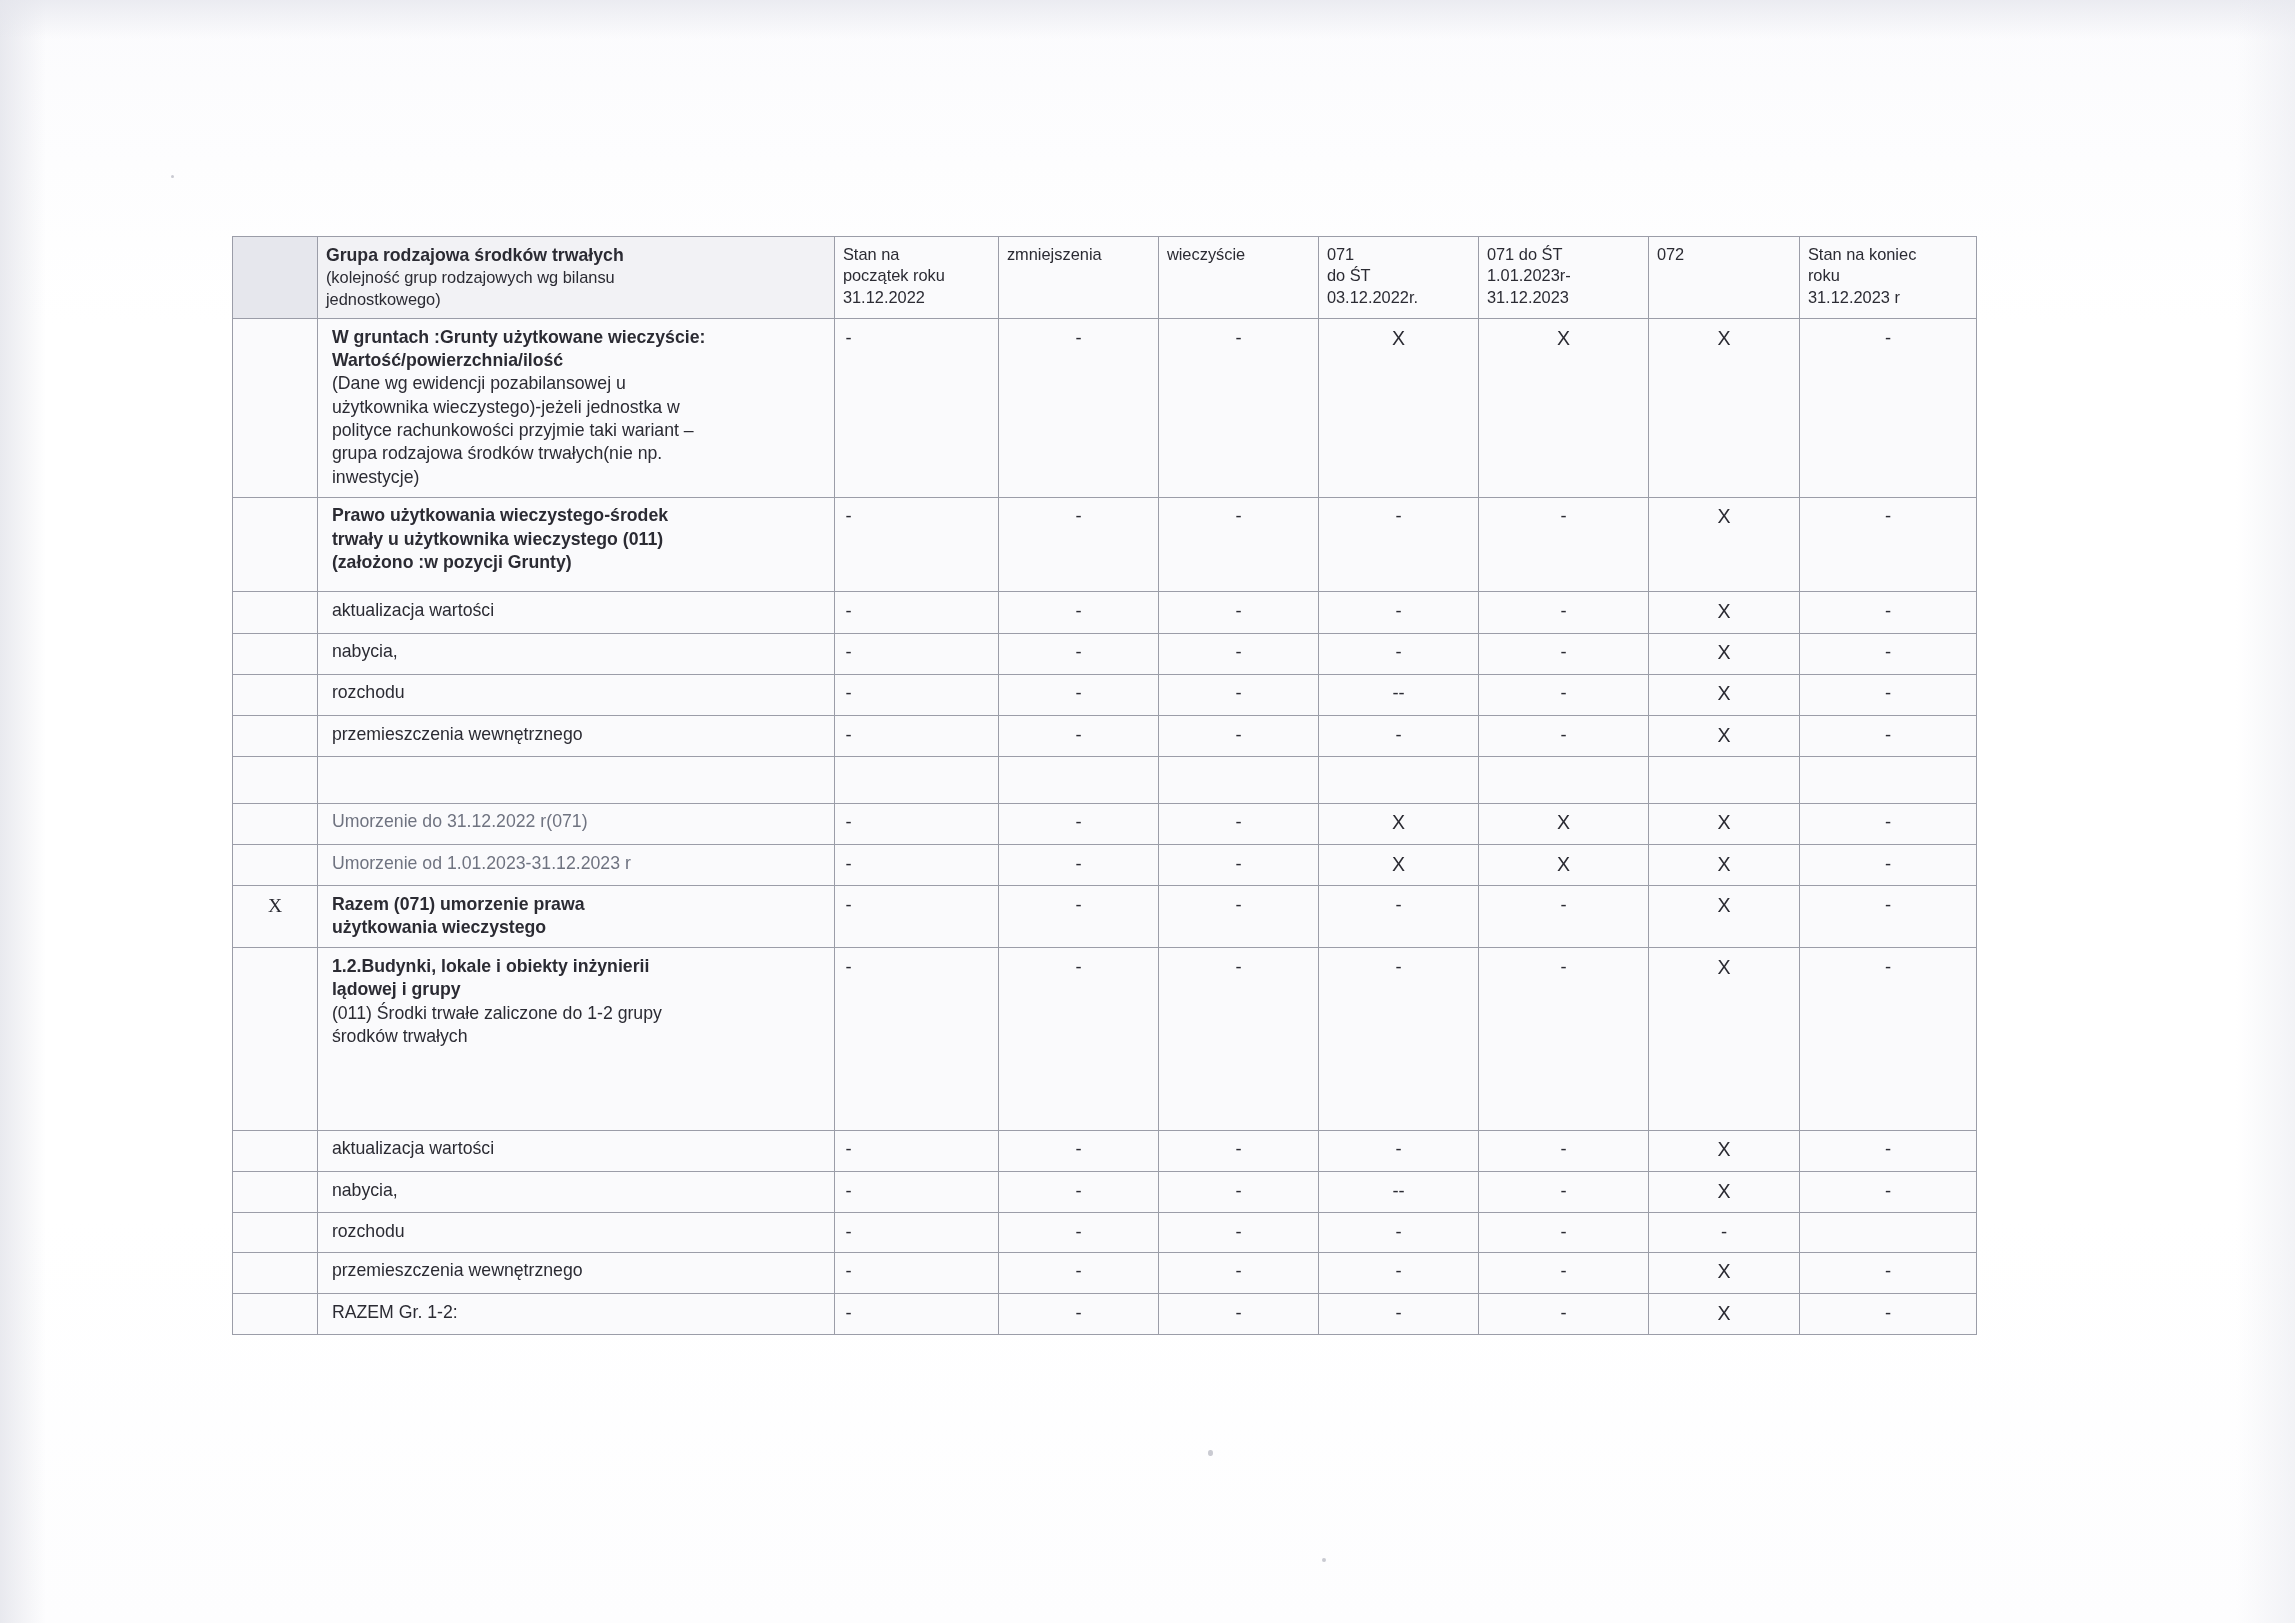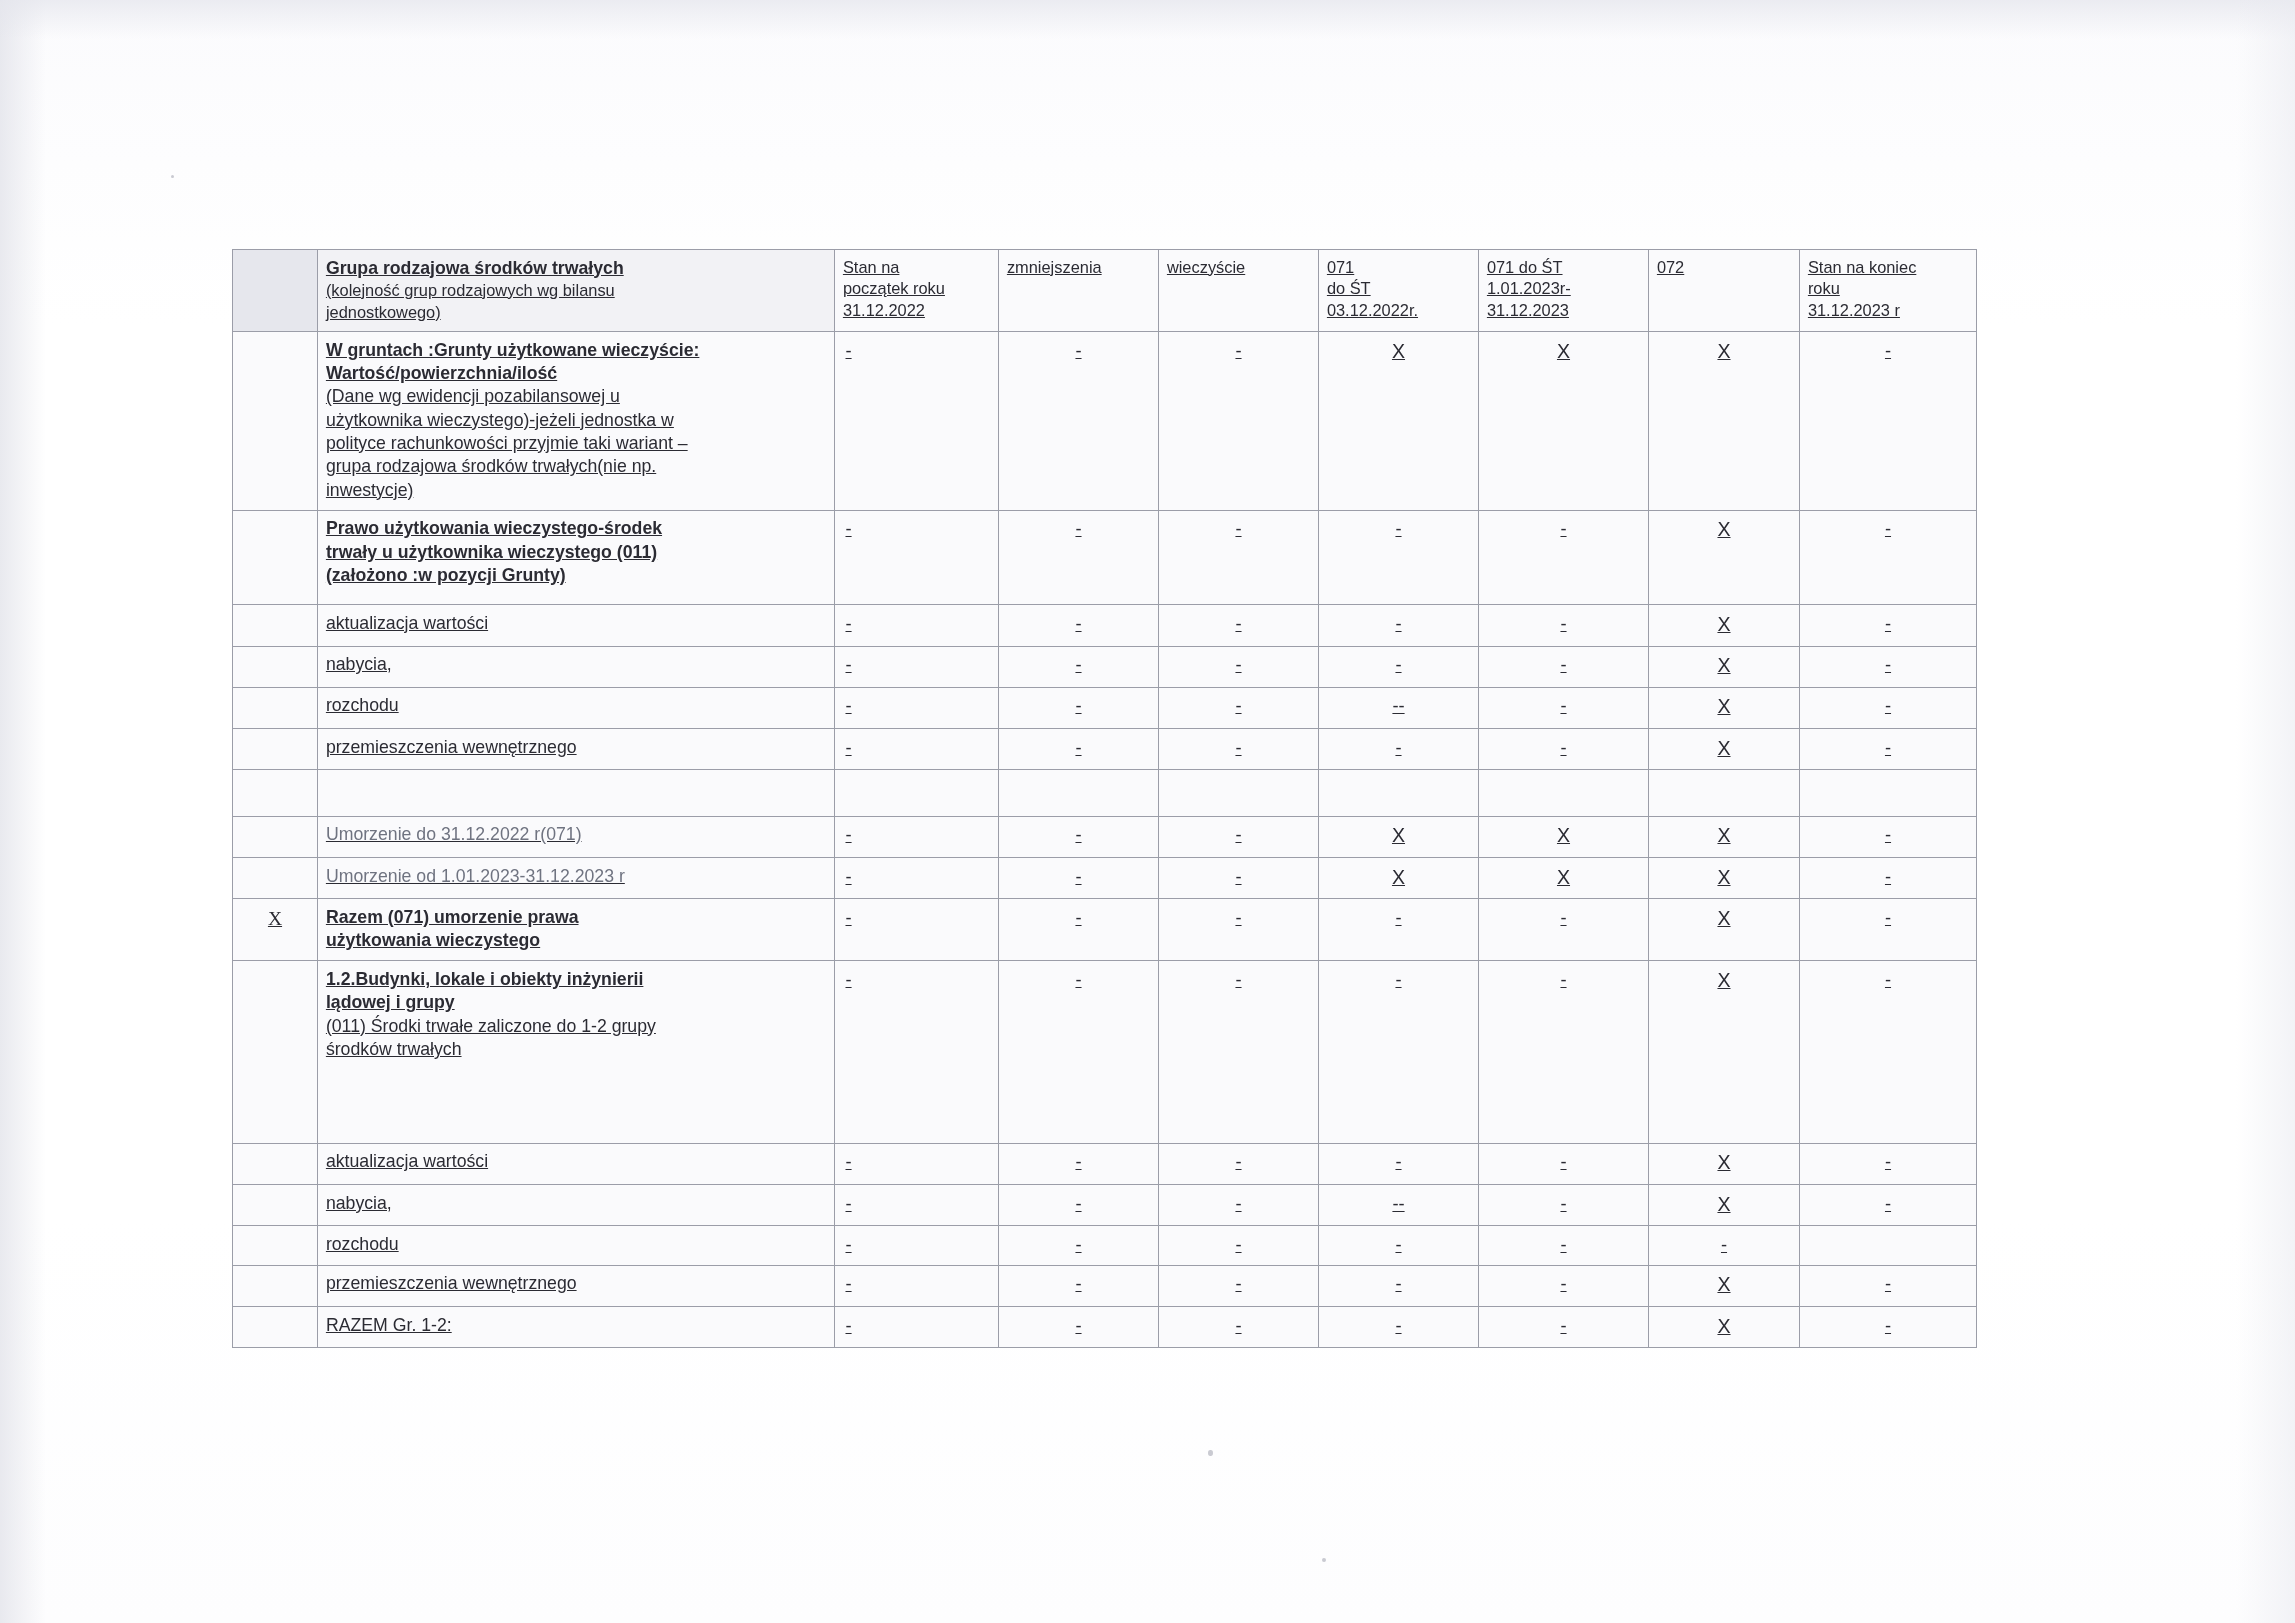--- a/index.html
+++ b/index.html
@@ -37,23 +37,22 @@
   .scan-shadow-right {
     position: absolute;
     right: 0; top: 0; bottom: 0; width: 59px;
     background: linear-gradient(270deg, rgba(232,233,239,0.55), rgba(255,255,255,0));
     pointer-events: none;
   }
 
   .table-wrap {
     position: absolute;
     left: 232px;
-    top: 249px;
+    top: 236px;
     width: 1744px;
-    text-decoration: underline;
   }
 
   table.fa {
     border-collapse: collapse;
     width: 100%;
     table-layout: fixed;
     font-size: 17px;
     line-height: 1.32;
   }
   table.fa td, table.fa th {
@@ -102,21 +101,21 @@
   td.val.left-dash { text-align: left; padding-left: 10.5px; }
 
   .x-mark { font-size: 19.6px; }
 
   .row-shade td { background: #e9eaef; }
   .row-light td { background: #fafafc; }
   .row-mid td   { background: #f1f1f5; }
 
   .name-cell { font-size: 17.7px; }
   .name-cell b { font-weight: bold; }
-  .name-cell .blk { display: block; }
+  .name-cell .blk { display: block; margin-left: 6px; }
   .faded { color: #6f7380; }
 
   td.mark-cell {
     text-align: center;
     font-size: 19.6px;
     font-family: "Liberation Serif", serif;
   }
   .tall-1 td { height: 151px; }
   .tall-2 td { height: 79px; }
   .tall-3 td { height: 167px; }

